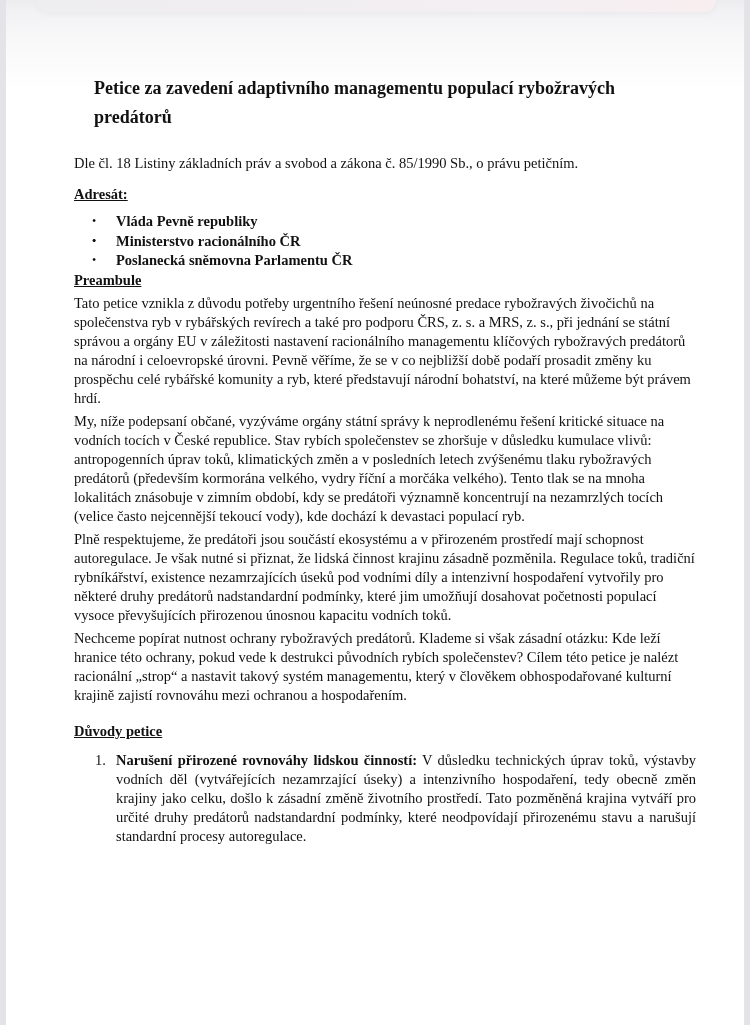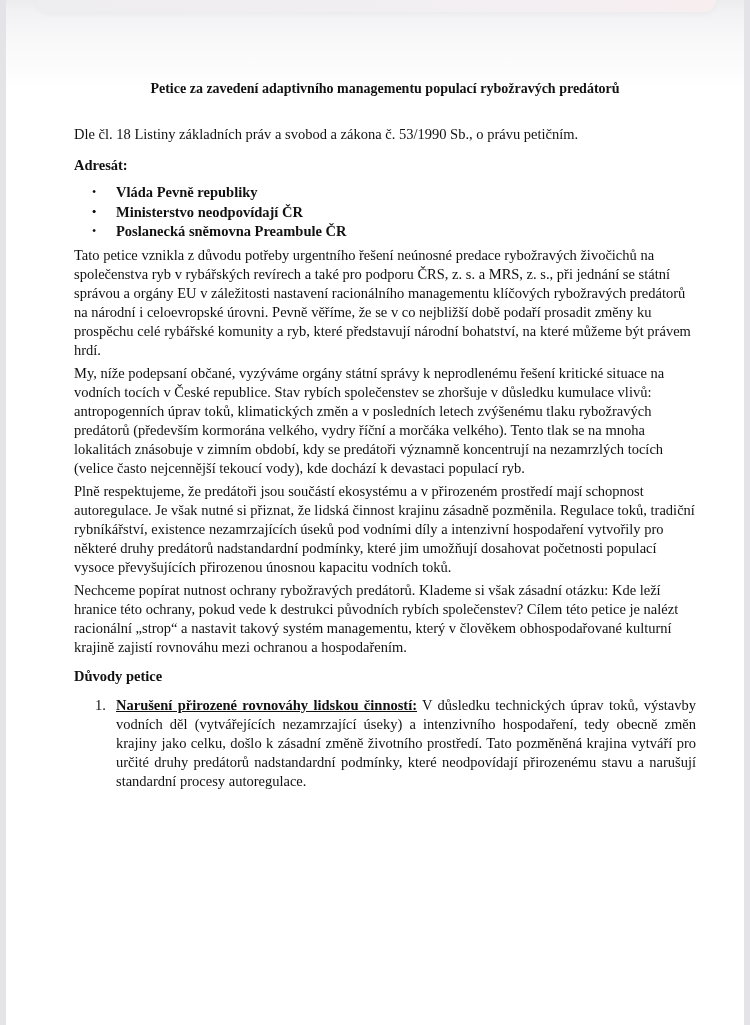--- a/index.html
+++ b/index.html
@@ -22,58 +22,59 @@
     position: absolute; left: 36px; top: 0; width: 680px; height: 12px;
     border-radius: 0 0 14px 14px;
     background: linear-gradient(to right, #eeedf0, #f3eff2 70%, #f8eef0);
     box-shadow: 0 2px 6px rgba(0,0,0,0.04);
   }
   .content {
     position: absolute; left: 74px; top: 74px; width: 622px;
     font-size: 14.5px; line-height: 19px;
   }
   h1 {
-    margin: 0; text-align: center; font-size: 14px; line-height: 29px; font-weight: bold;
+    margin: 0; font-size: 18px; line-height: 29px; font-weight: bold;
     padding: 0 20px;
   }
   .legal { margin: 22px 0 0 0; }
-  .bold-h { font-weight: bold; margin: 0; }
+  .bold-h { font-weight: bold; margin: 0; text-decoration: underline; }
   .addr-h { margin-top: 12px; }
   ul.addressees { list-style: none; margin: 8px 0 0 0; padding: 0; }
   ul.addressees li { font-weight: bold; position: relative; padding-left: 42px; line-height: 19.5px; }
   ul.addressees li .bullet { position: absolute; left: 18px; top: 0; font-weight: normal; font-size: 12px; }
   .pre-h { margin-top: 0; }
   p.par { margin: 4px 0 0 0; }
-  .reasons-h { margin-top: 10px; }
+  .reasons-h { margin-top: 17px; }
   ol.reasons { list-style: none; margin: 10px 0 0 0; padding: 0; }
   ol.reasons li { position: relative; padding-left: 42px; text-align: justify; }
   ol.reasons li .num { position: absolute; left: 21px; top: 0; }
-  ol.reasons li .lead { font-weight: bold; text-decoration: underline; }
+  ol.reasons li .lead { font-weight: bold; }
 </style>
 </head>
 <body>
 
 <div class="top-fade"></div>
 <div class="page"></div>
 <div class="top-fade"></div>
 <div class="top-bar"></div>
 
 <div class="content">
   <h1>Petice za zavedení adaptivního managementu populací rybožravých predátorů</h1>
 
-  <p class="legal">Dle čl. 18 Listiny základních práv a svobod a zákona č. 53/1990 Sb., o právu petičním.</p>
+  <p class="legal">Dle čl. 18 Listiny základních práv a svobod a zákona č. 85/1990 Sb., o právu petičním.</p>
 
   <p class="bold-h addr-h">Adresát:</p>
   <ul class="addressees">
     <li><span class="bullet">•</span><span>Vláda Pevně republiky</span></li>
     <li><span class="bullet">•</span></li>
-    <li><span class="bullet">•</span><span>Ministerstvo neodpovídají ČR</span></li>
-    <li><span class="bullet">•</span><span>Poslanecká sněmovna Preambule ČR</span></li>
+    <li><span class="bullet">•</span><span>Ministerstvo racionálního ČR</span></li>
+    <li><span class="bullet">•</span><span>Poslanecká sněmovna Parlamentu ČR</span></li>
   </ul>
 
+  <p class="bold-h pre-h">Preambule</p>
   <p class="par">Tato petice vznikla z důvodu potřeby urgentního řešení neúnosné predace rybožravých živočichů na společenstva ryb v rybářských revírech a také pro podporu ČRS, z. s. a MRS, z. s., při jednání se státní správou a orgány EU v záležitosti nastavení racionálního managementu klíčových rybožravých predátorů na národní i celoevropské úrovni. Pevně věříme, že se v co nejbližší době podaří prosadit změny ku prospěchu celé rybářské komunity a ryb, které představují národní bohatství, na které můžeme být právem hrdí.</p>
   <p class="par">My, níže podepsaní občané, vyzýváme orgány státní správy k neprodlenému řešení kritické situace na vodních tocích v České republice. Stav rybích společenstev se zhoršuje v důsledku kumulace vlivů: antropogenních úprav toků, klimatických změn a v posledních letech zvýšenému tlaku rybožravých predátorů (především kormorána velkého, vydry říční a morčáka velkého). Tento tlak se na mnoha lokalitách znásobuje v zimním období, kdy se predátoři významně koncentrují na nezamrzlých tocích (velice často nejcennější tekoucí vody), kde dochází k devastaci populací ryb.</p>
   <p class="par">Plně respektujeme, že predátoři jsou součástí ekosystému a v přirozeném prostředí mají schopnost autoregulace. Je však nutné si přiznat, že lidská činnost krajinu zásadně pozměnila. Regulace toků, tradiční rybníkářství, existence nezamrzajících úseků pod vodními díly a intenzivní hospodaření vytvořily pro některé druhy predátorů nadstandardní podmínky, které jim umožňují dosahovat početnosti populací vysoce převyšujících přirozenou únosnou kapacitu vodních toků.</p>
   <p class="par">Nechceme popírat nutnost ochrany rybožravých predátorů. Klademe si však zásadní otázku: Kde leží hranice této ochrany, pokud vede k  destrukci původních rybích společenstev? Cílem této petice je nalézt racionální „strop“ a nastavit takový systém managementu, který v člověkem obhospodařované kulturní krajině zajistí rovnováhu mezi ochranou a hospodařením.</p>
 
   <p class="bold-h reasons-h">Důvody petice</p>
   <ol class="reasons">
     <li>
       <span class="num">1.</span><span class="lead">Narušení přirozené rovnováhy lidskou činností:</span><span> V důsledku technických úprav toků, výstavby vodních děl (vytvářejících nezamrzající úseky) a intenzivního hospodaření, tedy obecně změn krajiny jako celku, došlo k zásadní změně životního prostředí. Tato pozměněná krajina vytváří pro určité druhy predátorů nadstandardní podmínky, které neodpovídají přirozenému stavu a narušují standardní procesy autoregulace.</span>
     </li>

